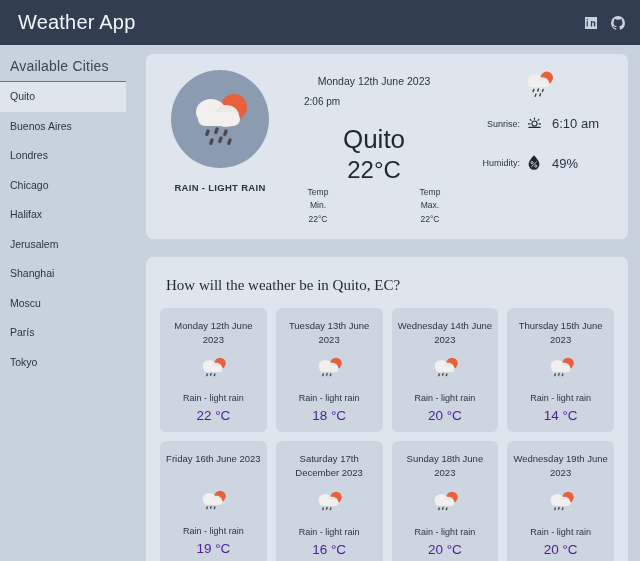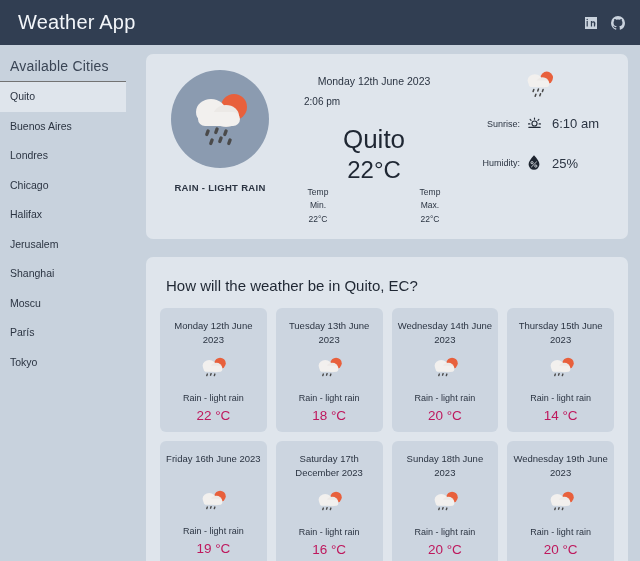--- a/index.html
+++ b/index.html
@@ -148,20 +148,21 @@
   .extra-glyph { width: 28px; display: flex; justify-content: center; align-items: center; }
   .extra-value { font-size: 13px; color: #2b3442; margin-left: 4px; }
 
   
   .forecast-panel { padding: 14px 14px 22px 14px; }
   .forecast-title {
     font-size: 15px;
     font-weight: 400;
     color: #1f2733;
     margin: 6px 0 14px 6px;
+    font-family: Liberation Serif, serif;
   }
   .forecast-grid {
     display: grid;
     grid-template-columns: repeat(4, 1fr);
     gap: 9px;
   }
   .forecast-card {
     background: #ccd5e0;
     border-radius: 6px;
     padding: 11px 6px 9px 6px;
@@ -172,21 +173,21 @@
   }
   .fc-date {
     font-size: 9.5px;
     color: #2b3442;
     text-align: center;
     line-height: 1.45;
     min-height: 27px;
   }
   .fc-icon { margin: 9px 0 10px 0; }
   .fc-desc { font-size: 9px; color: #2b3442; margin-bottom: 5px; }
-  .fc-temp { font-size: 13.5px; color: #be185d; }
+  .fc-temp { font-size: 13.5px; color: #4c1d95; }
 
   svg { display: block; }
 </style>
 </head>
 <body>
 
 <div class="app-header">
   <div class="app-title">Weather App</div>
   <div class="social-links">
     <a class="social-icon">
@@ -300,21 +301,21 @@
           <div class="extra-glyph">
             <svg width="16" height="18" viewBox="0 0 20 24" aria-hidden="true">
               <path d="M10 1.5c4.4 5 7.2 8.4 7.2 12.2A7.2 7.2 0 0 1 10 21a7.2 7.2 0 0 1-7.2-7.3C2.8 9.9 5.6 6.5 10 1.5z" fill="#1e2530"></path>
               <g stroke="#e7ebf1" stroke-width="1.1" fill="none">
                 <circle cx="7.4" cy="11.6" r="1.5"></circle>
                 <circle cx="12.4" cy="16.1" r="1.5"></circle>
                 <path d="M13.3 10.6 6.6 17.2" stroke-linecap="round"></path>
               </g>
             </svg>
           </div>
-          <div class="extra-value">25%</div>
+          <div class="extra-value">49%</div>
         </div>
       </div>
     </div>
 
     <div class="panel forecast-panel">
       <div class="forecast-title">How will the weather be in Quito, EC?</div>
       <div class="forecast-grid">
 
         <div class="forecast-card">
           <div class="fc-date">Monday 12th June 2023</div>

